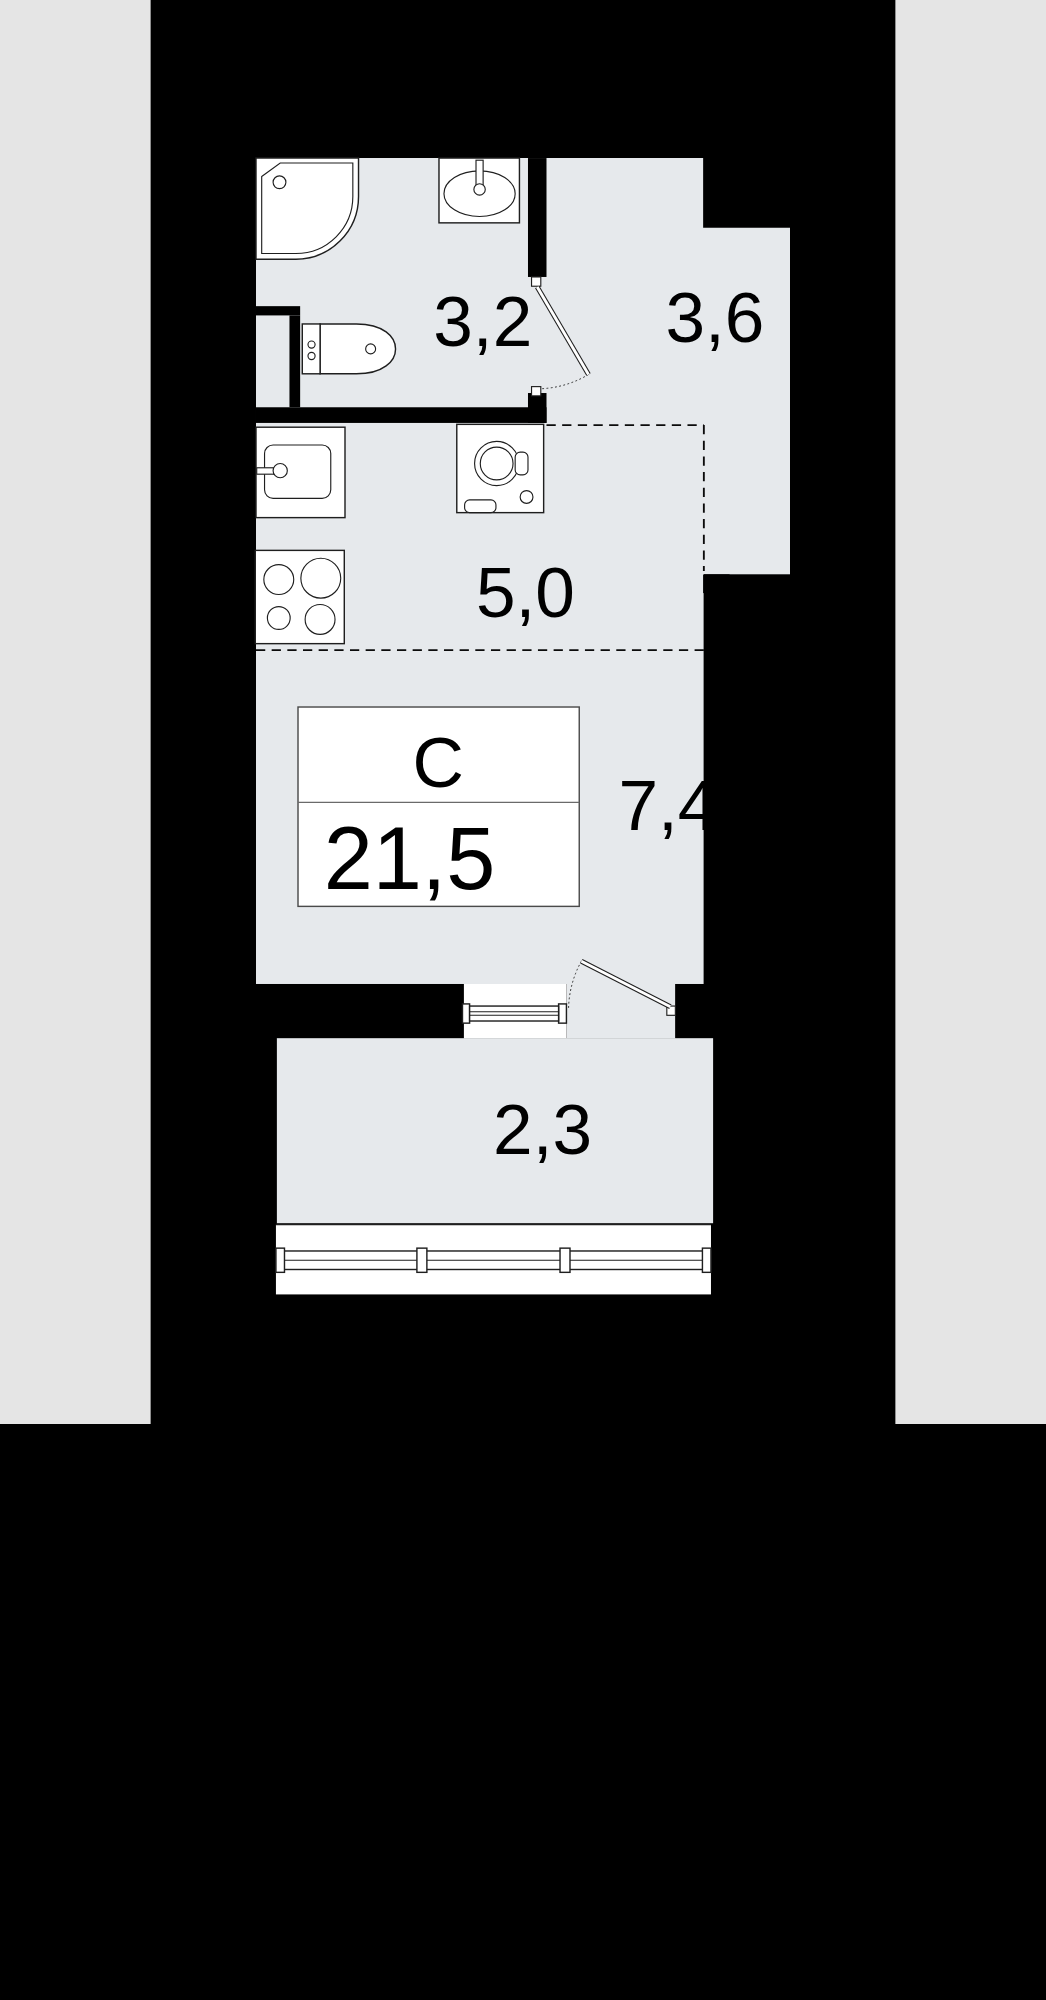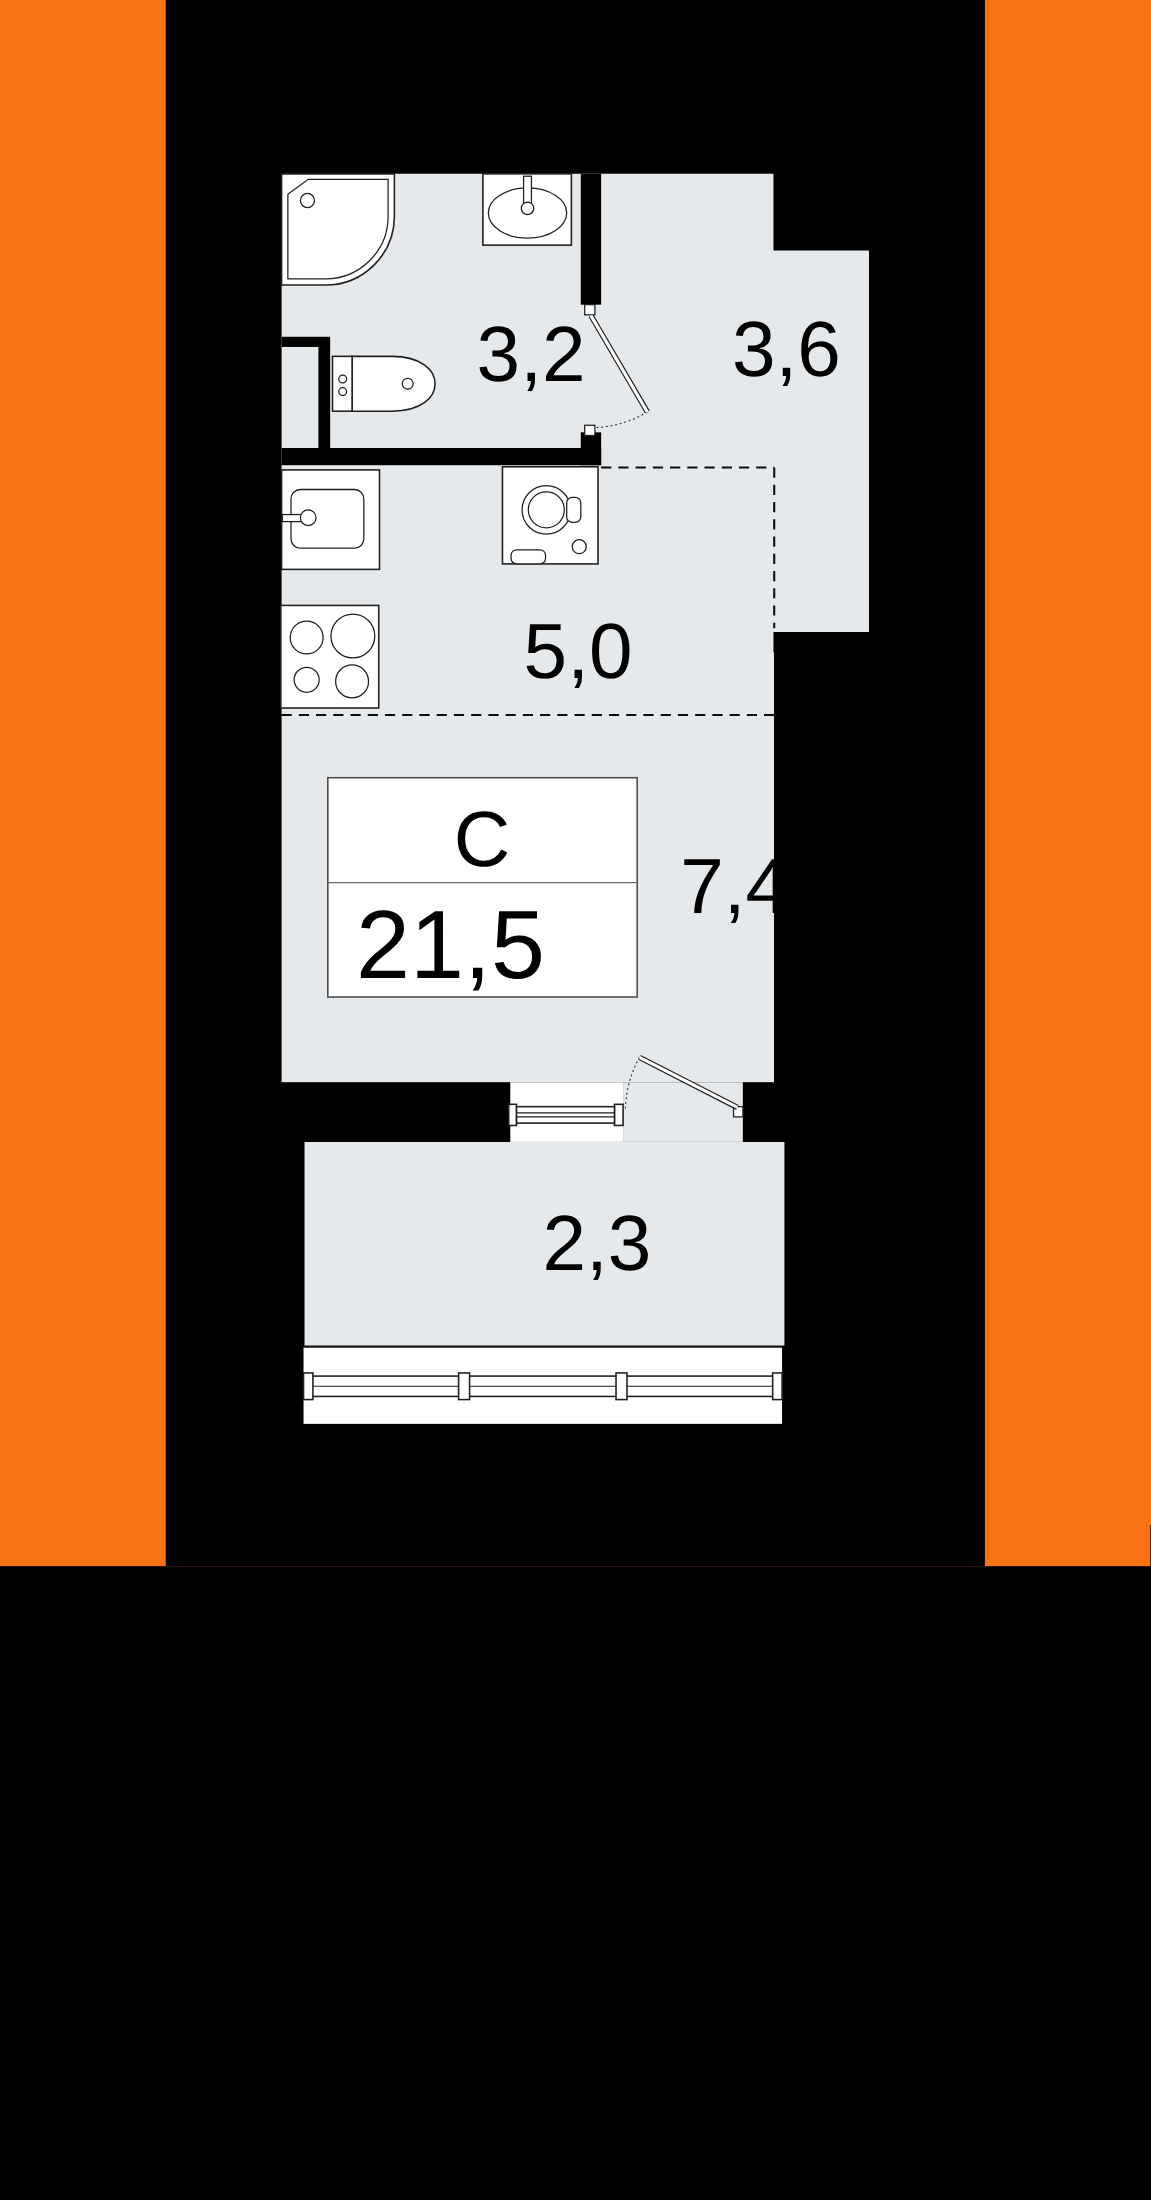--- a/index.html
+++ b/index.html
@@ -1,16 +1,16 @@
 <!DOCTYPE html>
 <html><head>
 <meta charset="utf-8">
 <style>
   html,body{margin:0;padding:0;background:#000;}
-  .stage{position:relative;width:1046px;height:1424px;background:#f97316;overflow:hidden;}
+  .stage{position:relative;width:1046px;height:1424px;background:#e5e5e5;overflow:hidden;}
   svg{display:block;width:100%;height:100%;}
   .floor{fill:#e6e9ec;}
   .wall{fill:#000;stroke:none;}
   .fix{fill:#fff;stroke:#1f1f1f;stroke-width:2;}
   .fix-thin{fill:#fff;stroke:#1f1f1f;stroke-width:1.6;}
   .fix-line{fill:none;stroke:#1f1f1f;stroke-width:1.6;}
   .zone-dash{fill:none;stroke:#0b0b0b;stroke-width:2.6;stroke-dasharray:13 9;}
   .door-leaf-outer{fill:none;stroke:#1f1f1f;stroke-width:7;}
   .door-leaf-inner{fill:none;stroke:#fff;stroke-width:4;}
   .door-arc{fill:none;stroke:#2a2a2a;stroke-width:1.4;stroke-dasharray:2.5 3.5;}

